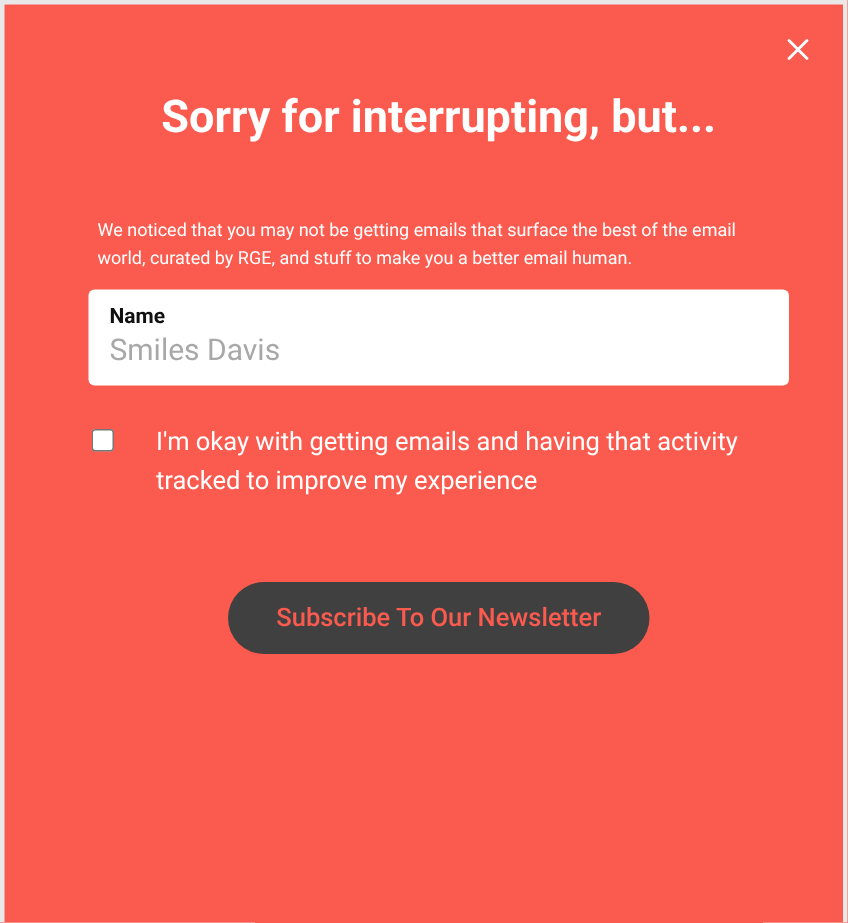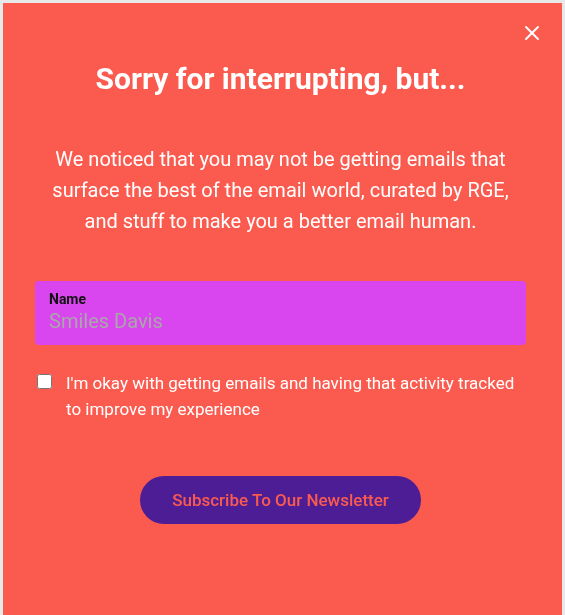--- a/index.html
+++ b/index.html
@@ -15,21 +15,21 @@
       overflow: hidden;
       position: relative;
     }
     .modal {
       position: absolute;
       top: 3px;
       left: 3px;
       right: 3px;
       bottom: 0;
       background: #fb5b4f;
-      padding: 40px 36px 40px 32px;
+      padding: 40px 36px 40px 56px;
       color: #ffffff;
     }
     .close-btn {
       position: absolute;
       top: 18px;
       right: 18px;
       width: 24px;
       height: 24px;
       cursor: pointer;
       display: flex;
@@ -45,29 +45,28 @@
     }
     .title {
       font-size: 30px;
       font-weight: 700;
       text-align: center;
       margin-top: 18px;
       margin-bottom: 48px;
       color: #ffffff;
     }
     .description {
-      font-size: 20px;
+      font-size: 12px;
       line-height: 1.55;
-      text-align: center;
       color: #ffffff;
-      margin-bottom: 44px;
+      margin-bottom: 12px;
       padding: 0 6px;
     }
     .input-group {
-      background: #d946ef;
+      background: #ffffff;
       border-radius: 4px;
       padding: 10px 14px 12px 14px;
       margin-bottom: 12px;
     }
     .input-label {
       display: block;
       font-size: 14px;
       font-weight: 700;
       color: #111111;
       margin-bottom: 2px;
@@ -80,42 +79,42 @@
       color: #333333;
       background: transparent;
       font-family: inherit;
     }
     .input-field::placeholder {
       color: #a8a8a8;
     }
     .checkbox-row {
       display: flex;
       align-items: flex-start;
-      gap: 14px;
+      gap: 28px;
       margin-top: 26px;
       padding: 0 2px;
     }
     .checkbox {
       width: 15px;
       height: 15px;
       margin-top: 3px;
       flex-shrink: 0;
       accent-color: #ffffff;
       cursor: pointer;
     }
     .checkbox-label {
       font-size: 17px;
       line-height: 1.5;
       color: #ffffff;
       cursor: pointer;
     }
     .subscribe-btn {
       display: block;
       margin: 54px auto 0 auto;
-      background: #4c1d95;
+      background: #404040;
       color: #fb5b4f;
       border: none;
       border-radius: 999px;
       padding: 14px 32px;
       font-size: 17px;
       font-weight: 500;
       cursor: pointer;
       font-family: inherit;
     }
   </style>

